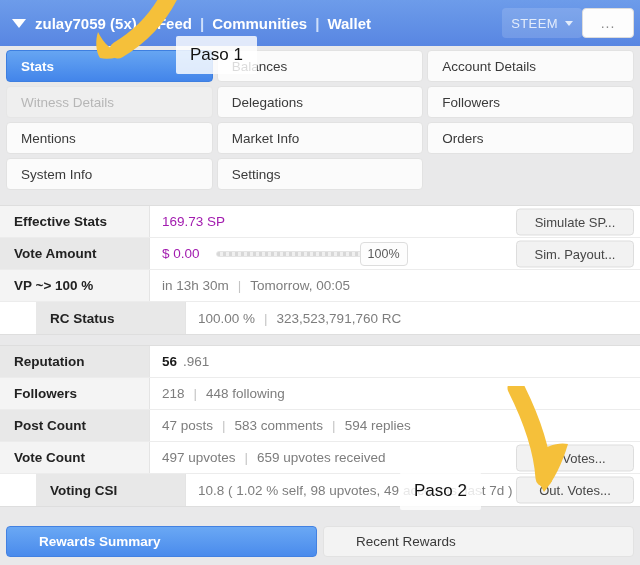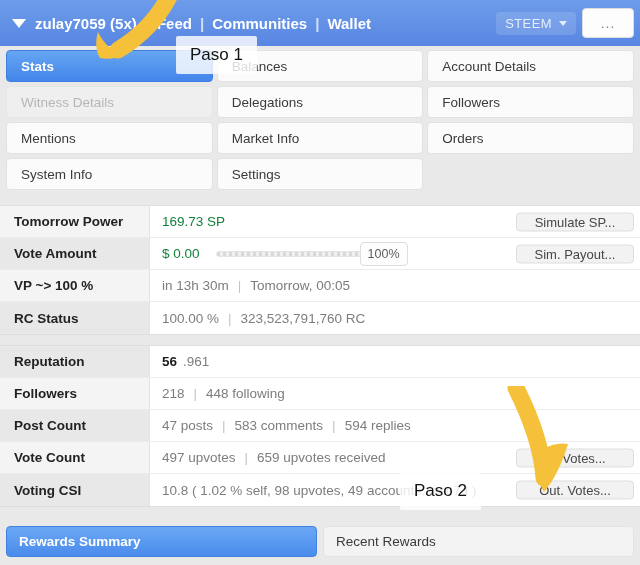--- a/index.html
+++ b/index.html
@@ -30,28 +30,27 @@
   }
   .nav-user, .nav-link {
     color: #ffffff;
     font-size: 15px;
     font-weight: bold;
     white-space: nowrap;
   }
   .nav-sep { color: #cfe0fb; font-size: 15px; padding: 0 8px; font-weight: bold; }
   .nav-spacer { flex: 1 1 auto; }
   .token-select {
-    height: 23px;
+    height: 30px;
     min-width: 74px;
     background: rgba(255,255,255,0.14);
     border-radius: 4px;
     display: flex; align-items: center; justify-content: center;
     gap: 7px;
     padding: 9px 9px;
-    margin-right: 6px;
   }
   .token-select .lbl { color: #e3ecfb; font-size: 13px; letter-spacing: .4px; }
   .token-caret {
     width: 0; height: 0;
     border-left: 4px solid transparent;
     border-right: 4px solid transparent;
     border-top: 5px solid #e3ecfb;
   }
   .more-btn {
     height: 30px; width: 52px;
@@ -93,21 +92,21 @@
 
   
   .panel { background: #ffffff; border-top: 1px solid #dedede; border-bottom: 1px solid #dedede; }
   .spacer { height: 10px; background: #e9e9ea; }
   .srow {
     position: relative;
     display: flex; align-items: center;
     height: 32px;
     border-bottom: 1px solid #ececec;
   }
-  .srow:last-child { border-bottom: none; }
+  .srow:last-child { border-bottom: none; margin-left: 36px; }
   .srow.alt .skey { background: #e8e8e8; }
   .skey {
     width: 150px; flex: 0 0 150px;
     height: 100%;
     display: flex; align-items: center;
     padding-left: 14px;
     font-size: 13.5px; font-weight: bold; color: #222;
     background: #f4f4f4;
     border-right: 1px solid #e4e4e4;
   }
@@ -115,21 +114,21 @@
     flex: 1 1 auto; height: 100%;
     display: flex; align-items: center;
     padding-left: 12px;
     font-size: 13.5px; color: #333;
     gap: 6px;
     overflow: hidden; white-space: nowrap;
   }
   .sval .dim { color: #7d7d7d; }
   .sval .pipe { color: #c4c4c4; padding: 0 3px; }
   .sval .strong { font-weight: bold; color: #1a1a1a; }
-  .num { color: #15803d; text-align: right; }
+  .num { color: #a21caf; text-align: right; }
 
   
   .slider-wrap { display: flex; align-items: center; gap: 0; margin-left: 10px; }
   .slider-track {
     width: 150px; height: 6px;
     border-radius: 3px;
     background: repeating-linear-gradient(to right, #d8d8d8 0 3px, #f0f0f0 3px 6px);
     border: 1px solid #e4e4e4;
   }
   .slider-badge {
@@ -141,21 +140,21 @@
     font-size: 12.5px;
     color: #5c5c5c;
   }
 
   
   .rowbtn {
     position: absolute;
     right: 6px;
     top: 50%;
     transform: translateY(-50%);
-    height: 19px;
+    height: 27px;
     min-width: 118px;
     background: #f2f2f2;
     border: 1px solid #dddddd;
     border-radius: 4px;
     display: flex; align-items: center; justify-content: center;
     font-size: 13px; color: #474747;
     padding: 0 8px;
     white-space: nowrap;
   }
 
@@ -165,21 +164,21 @@
     left: 0; right: 0; bottom: 0;
     padding: 6px 6px 8px 6px;
     display: flex; gap: 6px;
     background: #e9e9ea;
   }
   .btab {
     flex: 1 1 50%;
     height: 31px;
     border-radius: 4px;
     display: flex; align-items: center;
-    padding-left: 12px;
+    padding-left: 32px;
     font-size: 13.5px;
     background: #f3f3f3;
     border: 1px solid #e2e2e2;
     color: #3a3a3a;
   }
   .btab.active {
     background: linear-gradient(to bottom, #6aa8f4 0%, #4a8bec 100%);
     border-color: #4281e2;
     color: #ffffff;
     font-weight: bold;
@@ -233,21 +232,21 @@
     <div class="tab white">System Info</div>
     <div class="tab white">Settings</div>
     <div class="tab empty"></div>
   </div>
 
   <div class="spacer"></div>
 
   <div class="panel">
 
     <div class="srow">
-      <div class="skey">Tomorrow Power</div>
+      <div class="skey">Effective Stats</div>
       <div class="sval">
         <span class="num">169.73 SP</span>
       </div>
       <div class="rowbtn">Simulate SP...</div>
     </div>
 
     <div class="srow alt">
       <div class="skey">Vote Amount</div>
       <div class="sval">
         <span class="num">$ 0.00</span>

